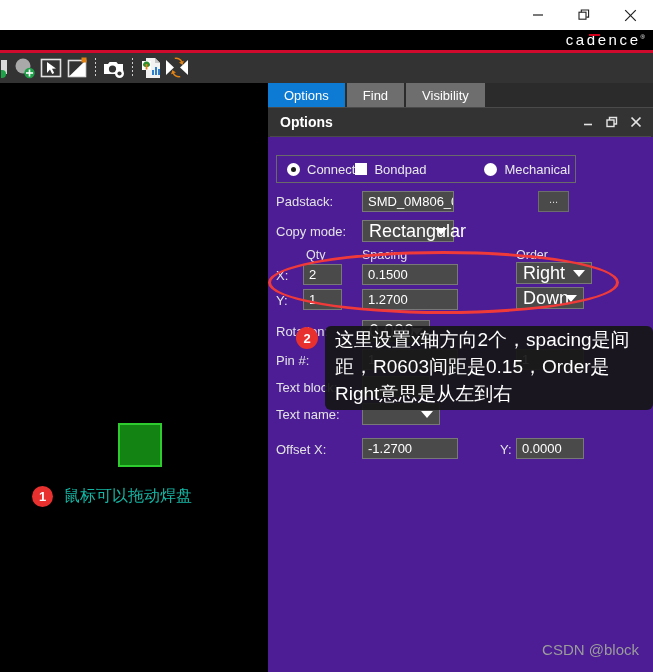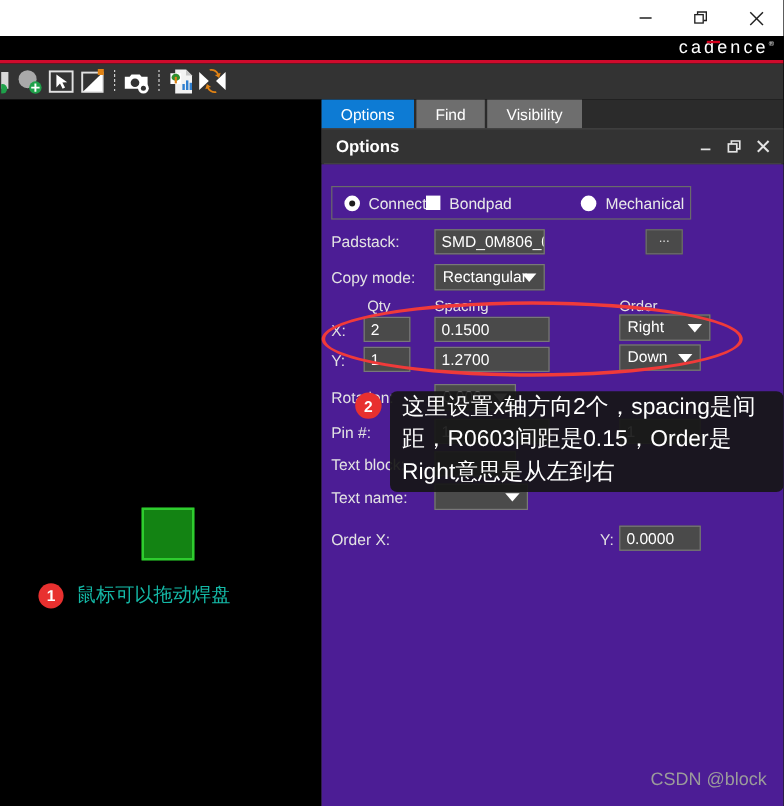--- a/index.html
+++ b/index.html
@@ -202,21 +202,21 @@
     color: #ffffff; font-size: 13px;
     height: 21px; line-height: 19px;
     padding: 0 5px;
     overflow: hidden; white-space: nowrap;
     font-family: "Liberation Sans", sans-serif;
   }
   .finput.empty { color: #4a4a4a; }
   .fselect {
     position: relative;
     background: #4a4a4a; border: 1px solid #787878;
-    color: #ffffff; font-size: 13px;
+    color: #ffffff; font-size: 18px;
     height: 22px; line-height: 20px;
     padding: 0 26px 0 6px;
     white-space: nowrap;
   }
   .fselect .arrow {
     position: absolute; right: 6px; top: 7px;
     width: 0; height: 0;
     border-left: 6px solid transparent;
     border-right: 6px solid transparent;
     border-top: 7px solid #ffffff;
@@ -464,21 +464,22 @@
 
         <div class="flabel" style="position:absolute; left:8px; top:243px;">Text block:</div>
         <div class="finput empty" style="position:absolute; left:94px; top:239px; width:68px;"></div>
 
         <div class="flabel" style="position:absolute; left:8px; top:270px;">Text name:</div>
         <div class="fselect" style="position:absolute; left:94px; top:266px; width:78px;">
           <span></span>
           <span class="arrow"></span>
         </div>
 
-        <div class="flabel" style="position:absolute; left:8px; top:305px;">Order X:</div>
+        <div class="flabel" style="position:absolute; left:8px; top:305px;">Offset X:</div>
+        <div class="finput" style="position:absolute; left:94px; top:301px; width:96px;">-1.2700</div>
         <div class="flabel" style="position:absolute; left:232px; top:305px;">Y:</div>
         <div class="finput" style="position:absolute; left:248px; top:301px; width:68px;">0.0000</div>
 
       </div>
     </div>
 
     <div class="watermark">CSDN @block</div>
   </div>
 
   <div class="ellipse"></div>

